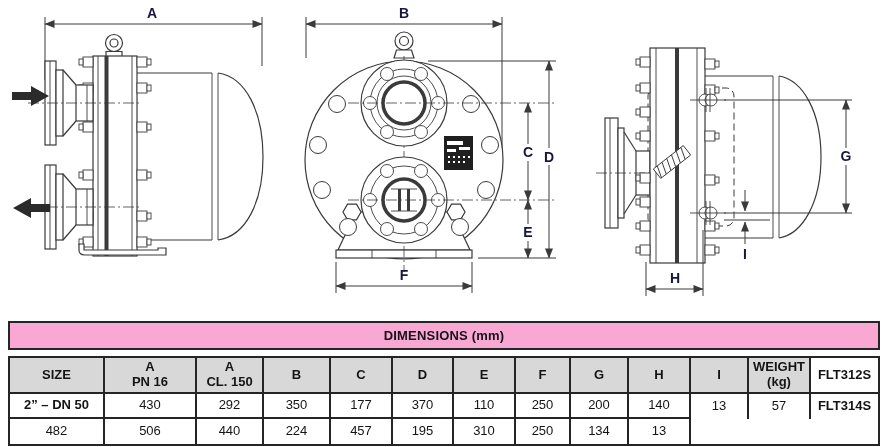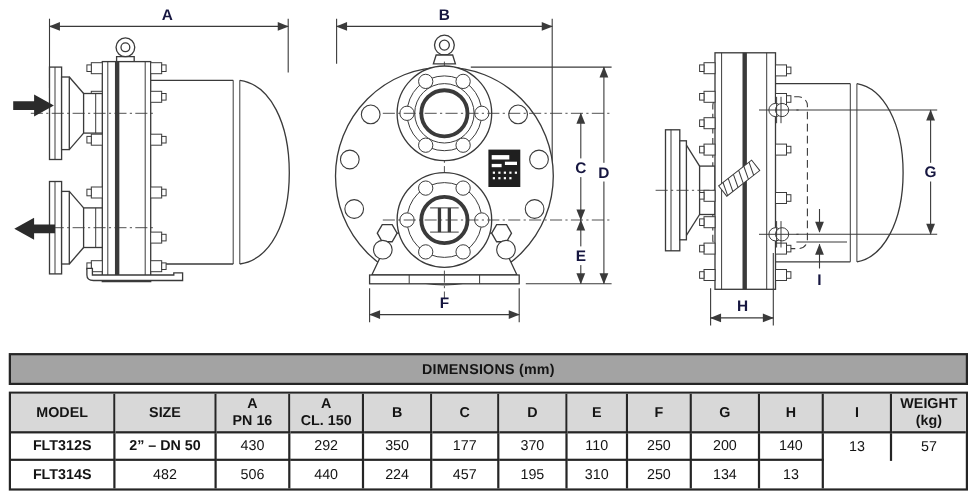--- a/index.html
+++ b/index.html
@@ -6,21 +6,21 @@
   body{
     width:888px;height:447px;position:relative;overflow:hidden;background:#ffffff;
     font-family:"Liberation Sans", sans-serif;
   }
   svg text.dimlbl{
     font-family:"Liberation Sans", sans-serif;
     font-weight:bold;font-size:14px;fill:#161640;text-anchor:middle;
   }
   .band{
     position:absolute;left:8px;right:8px;top:321px;height:29px;
-    background:#a3a3a3;border:2px solid #252525;box-sizing:border-box;
+    background:#f9a8d4;border:2px solid #252525;box-sizing:border-box;
     display:flex;align-items:center;justify-content:center;
     font-weight:bold;font-size:13px;color:#141414;letter-spacing:.2px;
   }
   .dims{
     position:absolute;left:8px;right:8px;top:356px;height:90px;
     border:2px solid #252525;box-sizing:border-box;background:#fff;
     display:grid;
     grid-template-columns:95px 92px 67px 67px 62px 61px 62px 55px 58px 62px 58px 62px 1fr;
     grid-template-rows:36px 25px 25px;
   }
@@ -397,24 +397,20 @@
 </svg>
 
 
 <div class="band">
   <span>DIMENSIONS (mm)</span>
 </div>
 
 <div class="dims">
 
   <div class="c th">
-      <span>MODEL</span>
-      <span></span>
-    </div>
-  <div class="c th">
       <span>SIZE</span>
       <span></span>
     </div>
   <div class="c th">
       <span>A</span>
       <span>PN 16</span>
     </div>
   <div class="c th">
       <span>A</span>
       <span>CL. 150</span>

